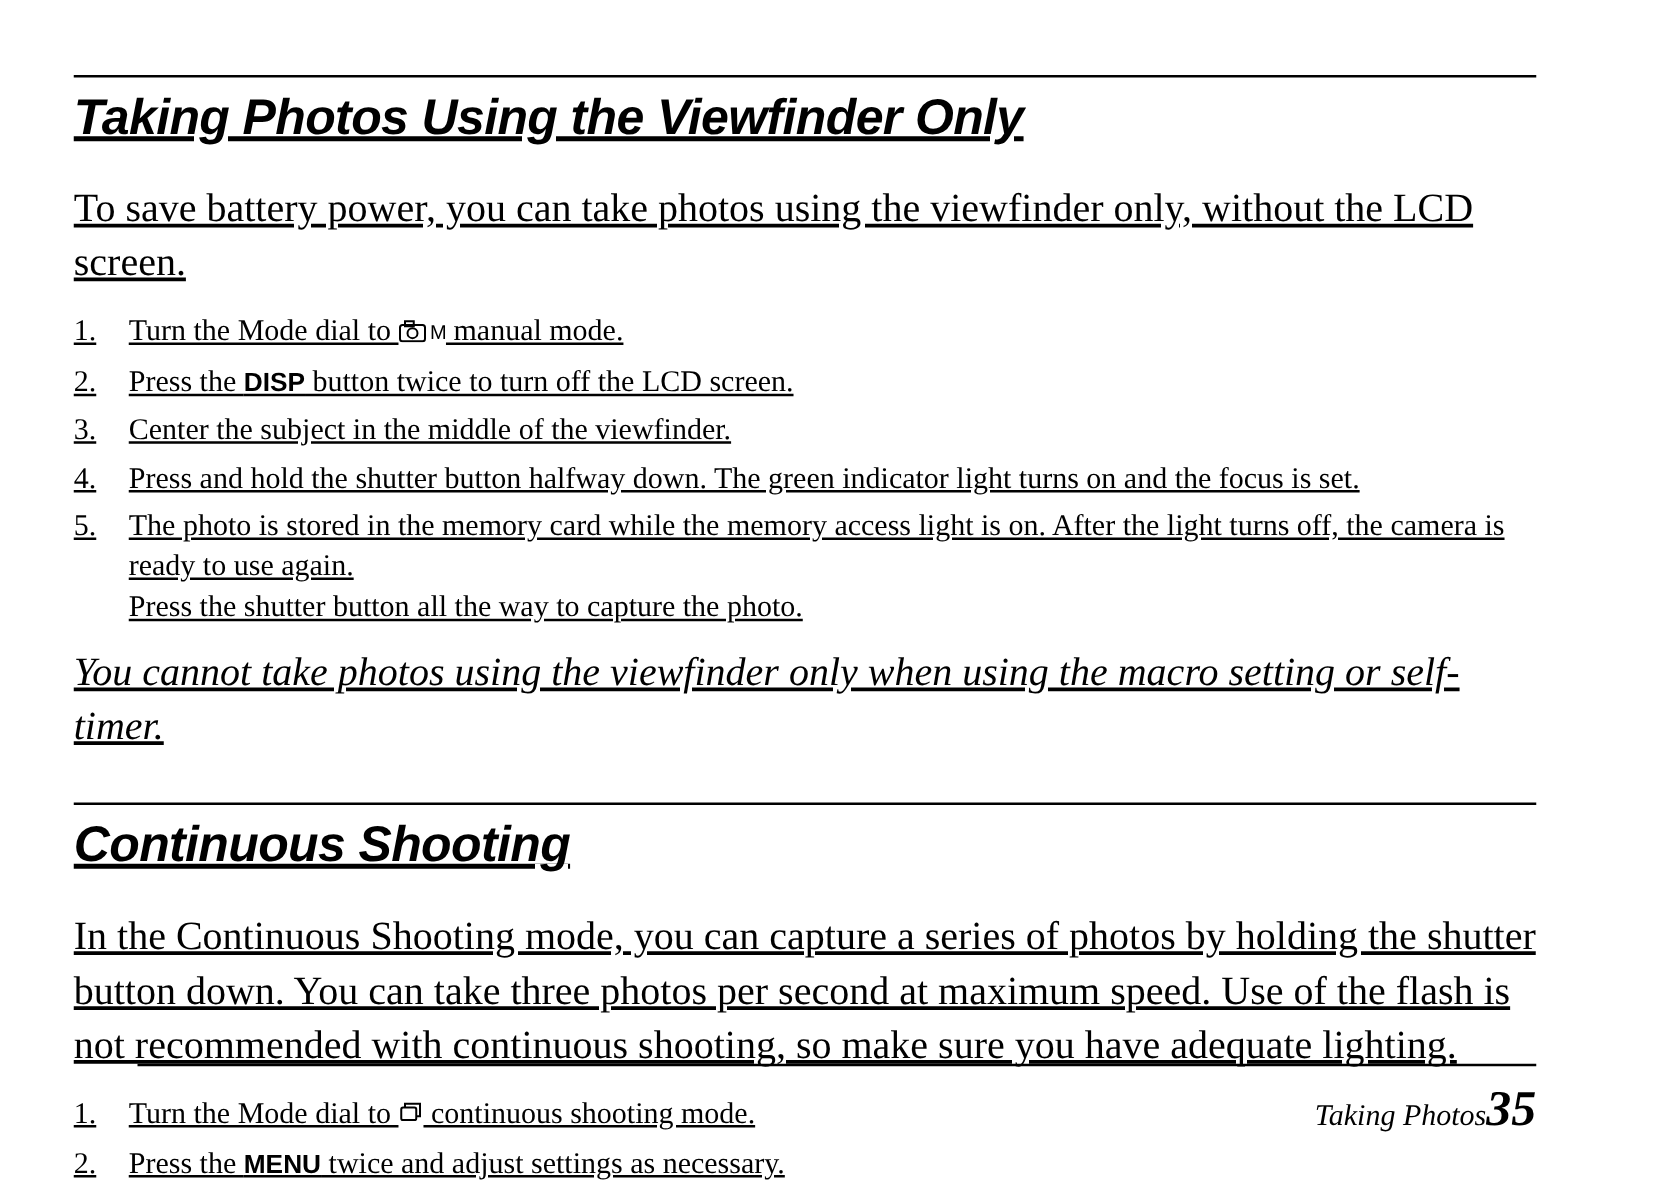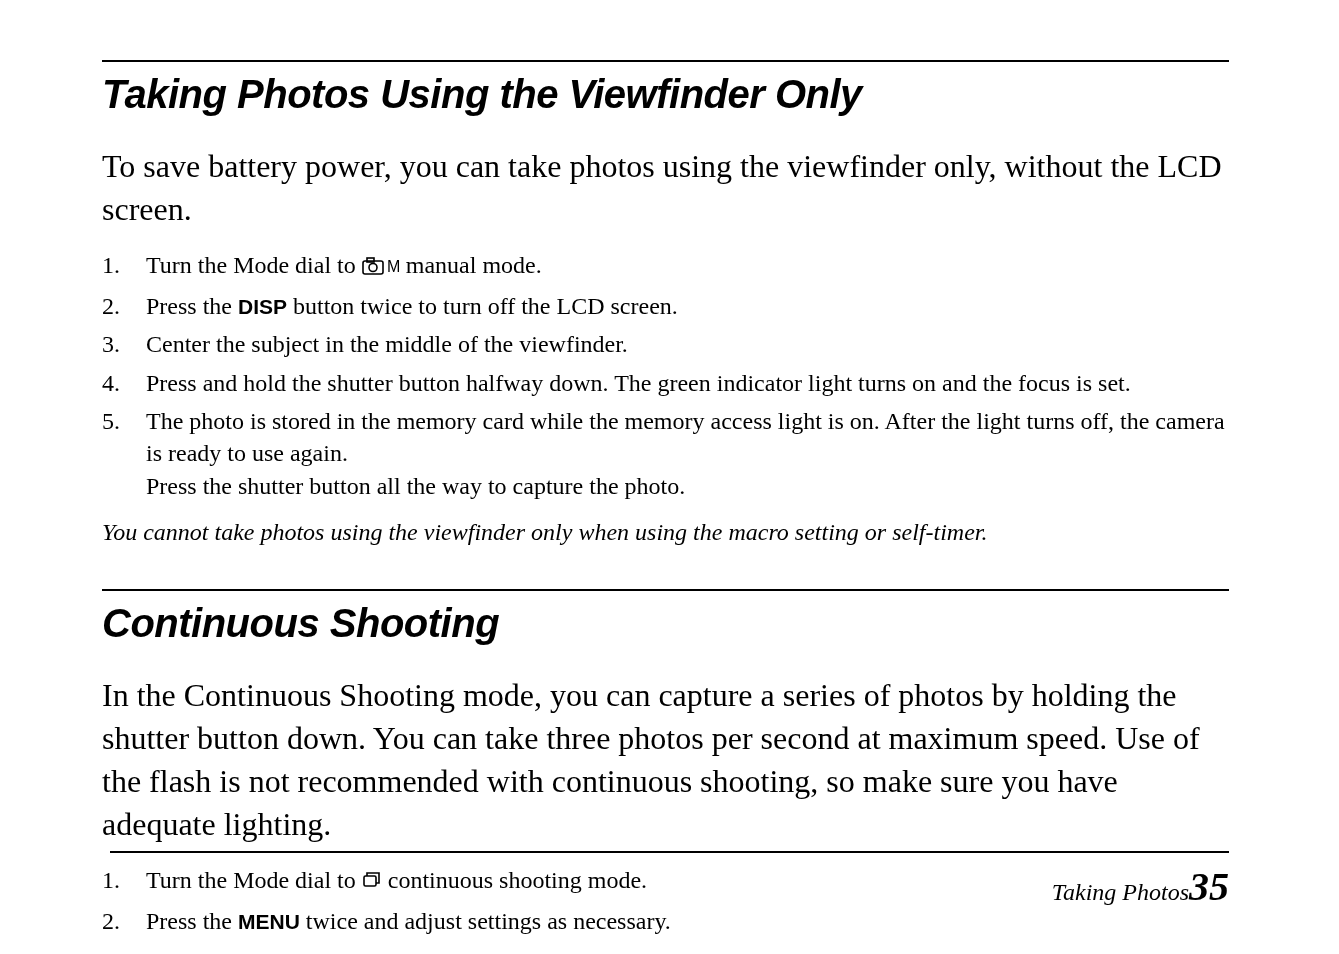--- a/index.html
+++ b/index.html
@@ -11,21 +11,22 @@
     width: 1339px;
     height: 954px;
     background: #ffffff;
     font-family: "Times New Roman", Times, serif;
     color: #000000;
   }
   .page {
     width: 1339px;
     height: 954px;
     position: relative;
-    padding: 60px 110px 50px 102px;
+    padding: 60px 110px 50px 59px;
+    text-decoration: underline;
   }
   .section-rule {
     border-top: 2.5px solid #000;
     margin-bottom: 10px;
   }
   h1.section-title {
     font-family: "Arial Black", "Helvetica Neue", Arial, sans-serif;
     font-weight: 900;
     font-style: italic;
     font-size: 40px;
@@ -60,21 +61,21 @@
     font-family: Arial, Helvetica, sans-serif;
     font-size: 21px;
   }
   .note-label {
     font-weight: bold;
     font-style: italic;
     font-size: 24px;
   }
   .note-text {
     font-style: italic;
-    font-size: 24px;
+    font-size: 32px;
     line-height: 1.35;
     margin-bottom: 40px;
   }
   .footer {
     position: absolute;
     left: 110px;
     right: 110px;
     bottom: 44px;
   }
   .footer-rule {

